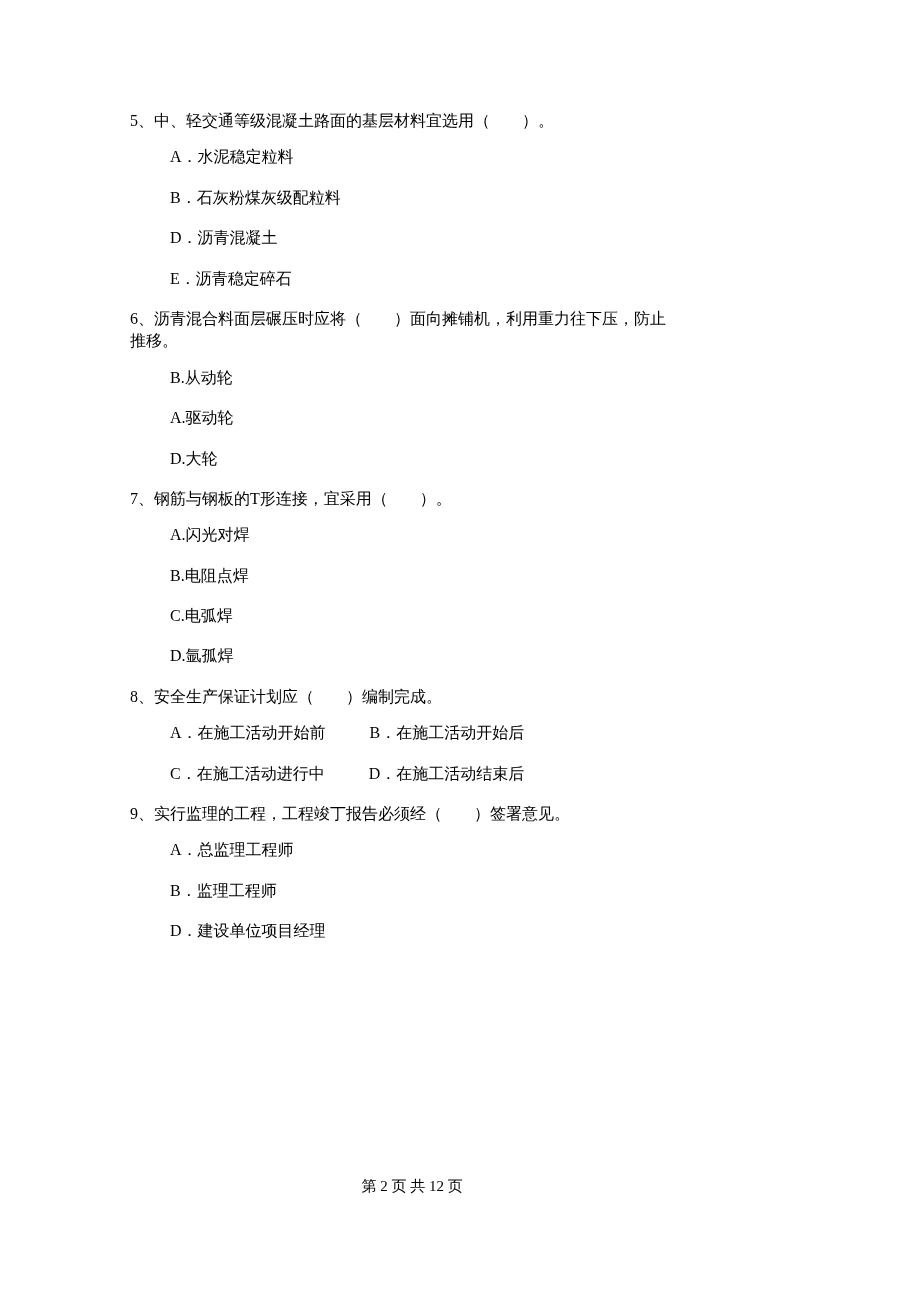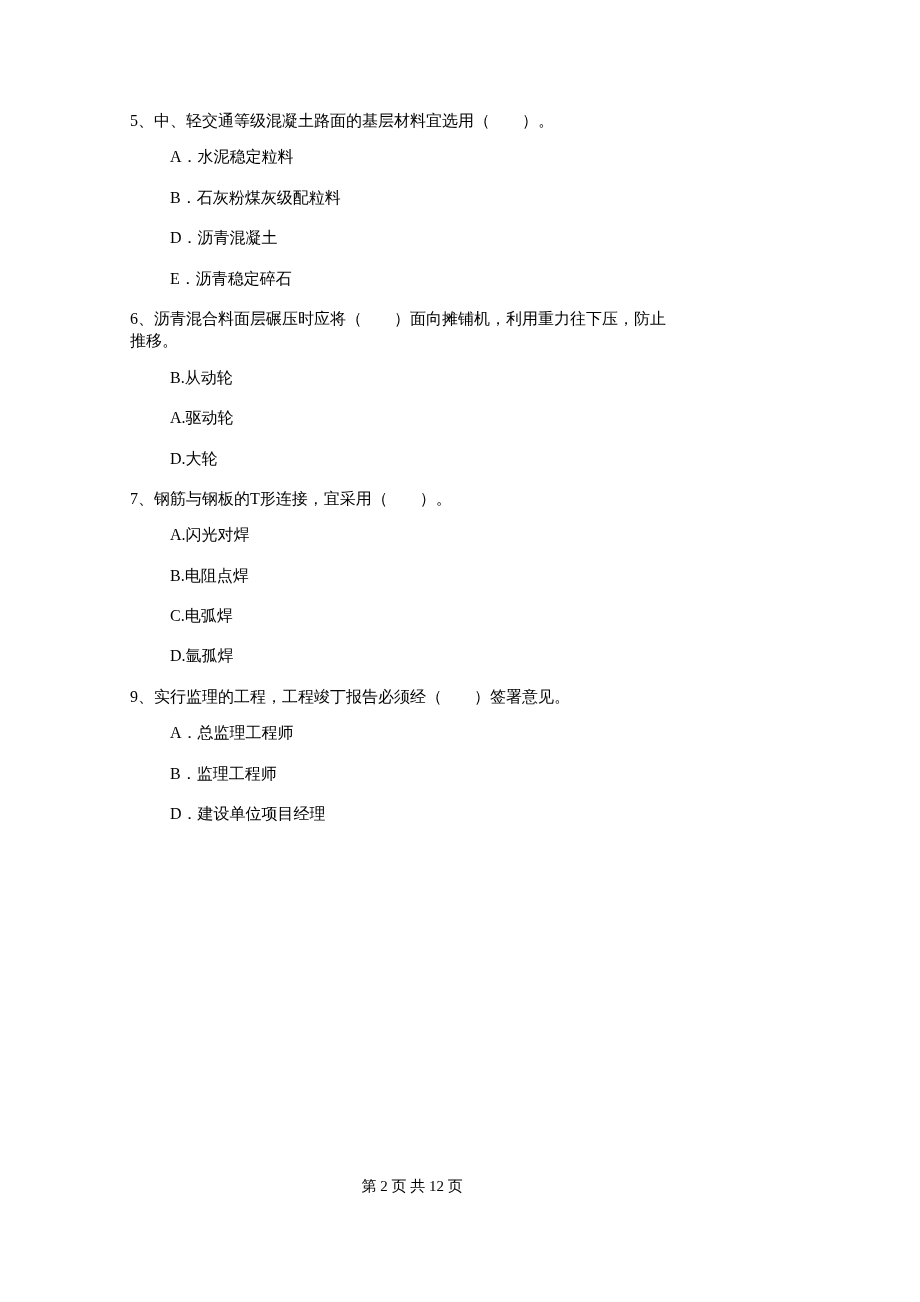--- a/index.html
+++ b/index.html
@@ -75,20 +75,33 @@
   <div class="question">
     <div class="q-stem">7、钢筋与钢板的T形连接，宜采用（　　）。</div>
     <div class="options">
       <div class="opt">A.闪光对焊</div>
       <div class="opt">B.电阻点焊</div>
       <div class="opt">C.电弧焊</div>
       <div class="opt">D.氩孤焊</div>
     </div>
   </div>
 
+  <div class="question">
+    <div class="q-stem">8、安全生产保证计划应（　　）编制完成。</div>
+    <div class="options">
+      <div class="opt-row">
+        <span class="opt-inline">A．在施工活动开始前</span>
+        <span class="opt-inline">B．在施工活动开始后</span>
+      </div>
+      <div class="opt-row">
+        <span class="opt-inline">C．在施工活动进行中</span>
+        <span class="opt-inline">D．在施工活动结束后</span>
+      </div>
+    </div>
+  </div>
 
   <div class="question">
     <div class="q-stem">9、实行监理的工程，工程竣丁报告必须经（　　）签署意见。</div>
     <div class="options">
       <div class="opt">A．总监理工程师</div>
       <div class="opt">B．监理工程师</div>
       <div class="opt">D．建设单位项目经理</div>
     </div>
   </div>
 

